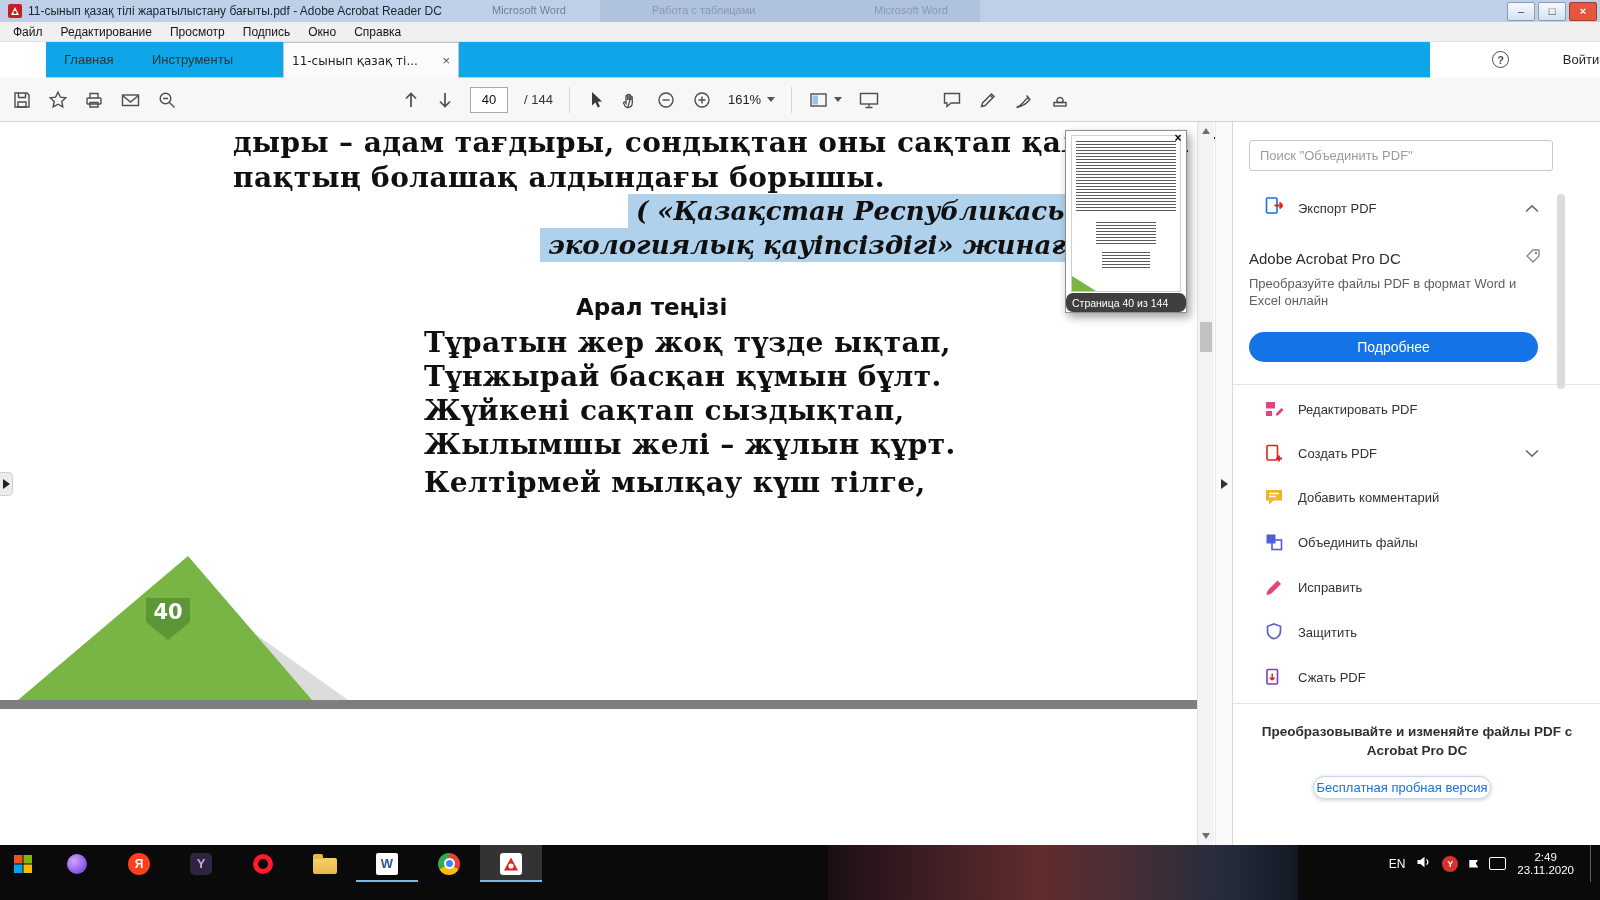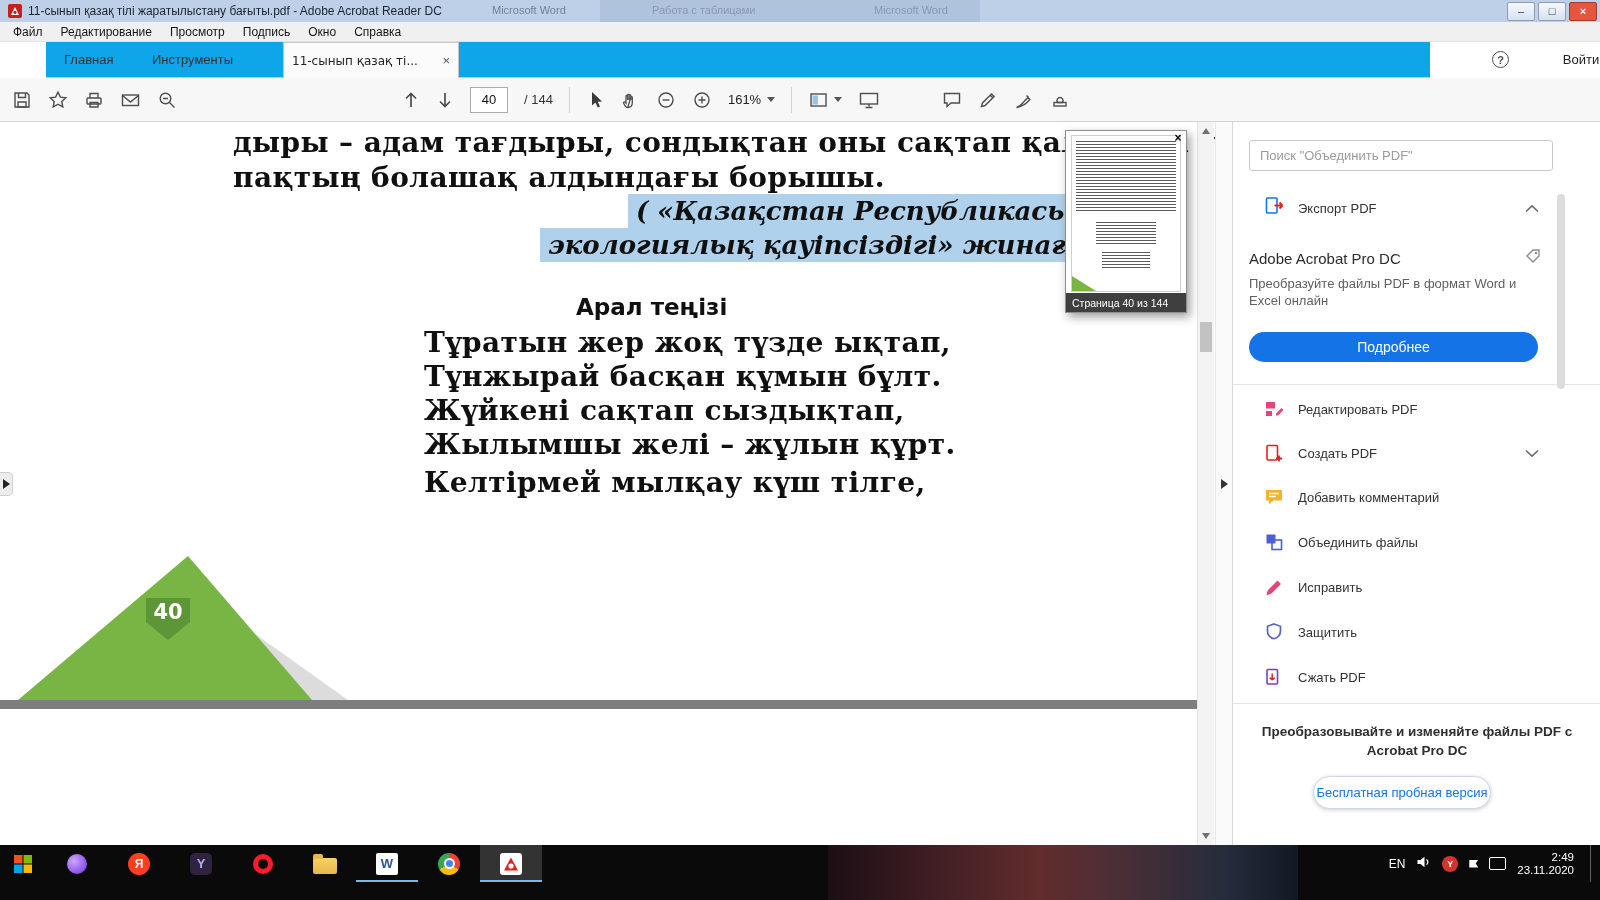--- a/index.html
+++ b/index.html
@@ -68,21 +68,21 @@
   
   .thumb-popup{left:1065px;top:8px;width:122px;height:183px;background:#fff;border:1px solid #8f8f8f;
     box-shadow:3px 4px 9px rgba(0,0,0,.38);z-index:6;box-sizing:border-box;}
   .thumb-page{position:absolute;left:5px;top:4px;right:5px;bottom:20px;border:1px solid #cfcfcf;background:#fff;overflow:hidden;}
   .tl{position:absolute;background:repeating-linear-gradient(to bottom,#3e3e3e 0,#3e3e3e 1px,transparent 1px,transparent 3px);opacity:.85;}
   .tl1{left:4px;right:4px;top:5px;height:72px;}
   .tl2{left:24px;right:24px;top:86px;height:24px;}
   .tl3{left:30px;right:30px;top:116px;height:16px;}
   .thumb-green{position:absolute;left:0;bottom:0;width:0;height:0;border-bottom:15px solid #79b544;border-right:24px solid transparent;}
   .thumb-caption{position:absolute;left:0;right:0;bottom:0;height:19px;background:#3f3f3f;color:#fff;font-size:10.5px;
-    display:flex;align-items:center;padding-left:6px;}
+    display:flex;align-items:center;padding-left:6px;border-radius:7px;}
   .thumb-close{position:absolute;top:0;right:1px;width:14px;height:14px;text-align:center;line-height:14px;
     font-size:12px;font-weight:700;color:#000;z-index:7;}
 
   
   .dscroll{left:1197px;top:0;width:17px;height:723px;background:#f3f3f3;border-left:1px solid #e3e3e3;box-sizing:border-box;}
   .sb-up{position:absolute;left:4px;top:6px;width:0;height:0;border-left:4px solid transparent;border-right:4px solid transparent;border-bottom:6px solid #6f6f6f;}
   .sb-down{position:absolute;left:4px;bottom:6px;width:0;height:0;border-left:4px solid transparent;border-right:4px solid transparent;border-top:6px solid #6f6f6f;}
   .sb-thumb{position:absolute;left:2px;top:200px;width:12px;height:30px;background:#c2c2c2;}
   .gutter{left:1215px;top:0;width:17px;height:723px;background:#fafafa;border-left:1px solid #e8e8e8;box-sizing:border-box;}
   .tri-right{width:0;height:0;border-top:5px solid transparent;border-bottom:5px solid transparent;border-left:7px solid #333;}
@@ -104,21 +104,21 @@
   .pro-title{position:absolute;left:16px;top:128px;font-size:15px;color:#2c2c2c;}
   .tag-icon{position:absolute;left:292px;top:126px;}
   .pro-desc{position:absolute;left:16px;top:153px;width:282px;font-size:13px;line-height:17px;color:#5f5f5f;}
   .more-btn{position:absolute;left:16px;top:210px;width:289px;height:30px;border-radius:16px;background:#1473e6;
     color:#fff;font-size:14px;display:flex;align-items:center;justify-content:center;}
   .pdivider{position:absolute;left:0;width:368px;height:1px;background:#e4e4e4;}
   .tool-row{position:absolute;left:0;width:368px;height:40px;display:flex;align-items:center;}
   .tool-row .ricon{margin-left:30px;margin-right:13px;width:22px;display:flex;justify-content:center;}
   .promo{position:absolute;left:24px;top:600px;width:320px;text-align:center;font-size:13.5px;font-weight:700;
     color:#2f2f2f;line-height:19px;}
-  .trial-btn{position:absolute;left:80px;top:654px;width:178px;height:33px;border-radius:17px;background:#fff;
+  .trial-btn{position:absolute;left:80px;top:654px;width:178px;height:23px;border-radius:17px;background:#fff;
     border:1px solid #ccd6ea;box-shadow:0 1px 4px rgba(0,0,0,.2);color:#1473e6;font-size:13px;
     display:flex;align-items:center;justify-content:center;box-sizing:border-box;}
   .panel-scroll{position:absolute;left:324px;top:72px;width:8px;height:195px;background:#dcdcdc;border-radius:4px;}
 
   
   .taskbar{left:0;top:845px;width:1600px;height:55px;background:#0a0a0a;z-index:40;}
   .wallpaper{position:absolute;left:828px;top:0;width:470px;height:55px;opacity:.9;
     background:linear-gradient(90deg,#1d0f16,#4a2228 25%,#6b3030 45%,#55323a 60%,#273041 85%,#131a26);}
   .tb-row{position:absolute;left:0;top:0;height:37px;display:flex;align-items:center;}
   .tb-icon{width:62px;height:37px;display:flex;align-items:center;justify-content:center;position:relative;}
@@ -138,21 +138,21 @@
   .ic-chrome{width:22px;height:22px;border-radius:50%;position:relative;
     background:conic-gradient(#ea4335 0 120deg,#fbbc05 120deg 240deg,#34a853 240deg 360deg);}
   .chrome-center{position:absolute;left:5.5px;top:5.5px;width:11px;height:11px;border-radius:50%;background:#fff;}
   .chrome-dot{position:absolute;left:7.5px;top:7.5px;width:7px;height:7px;border-radius:50%;background:#4285f4;}
   .ic-acrobat{width:22px;height:22px;background:#fff;border-radius:3px;display:flex;align-items:center;justify-content:center;}
   .tray{position:absolute;right:4px;top:0;height:37px;display:flex;align-items:center;gap:11px;color:#fff;}
   .tray-lang{font-size:12px;}
   .flag{width:9px;height:8px;background:#fff;clip-path:polygon(0 0,100% 0,72% 50%,100% 100%,0 100%);}
   .tablet{width:15px;height:11px;border:1.5px solid #fff;border-radius:2px;}
   .tray-red{width:16px;height:16px;background:#d6322e;color:#fff;font-size:9px;font-weight:700;}
-  .clock{text-align:right;font-size:11.5px;line-height:13px;color:#fff;}
+  .clock{text-align:center;font-size:11.5px;line-height:13px;color:#fff;}
   .sliver{width:5px;height:37px;border-left:1px solid rgba(255,255,255,.35);margin-left:5px;}
 </style>
 </head>
 <body>
 
 <div class="screen">
 
   <div class="abs titlebar">
     <span class="app-icon">
       <svg width="10" height="10" viewBox="0 0 10 10">

